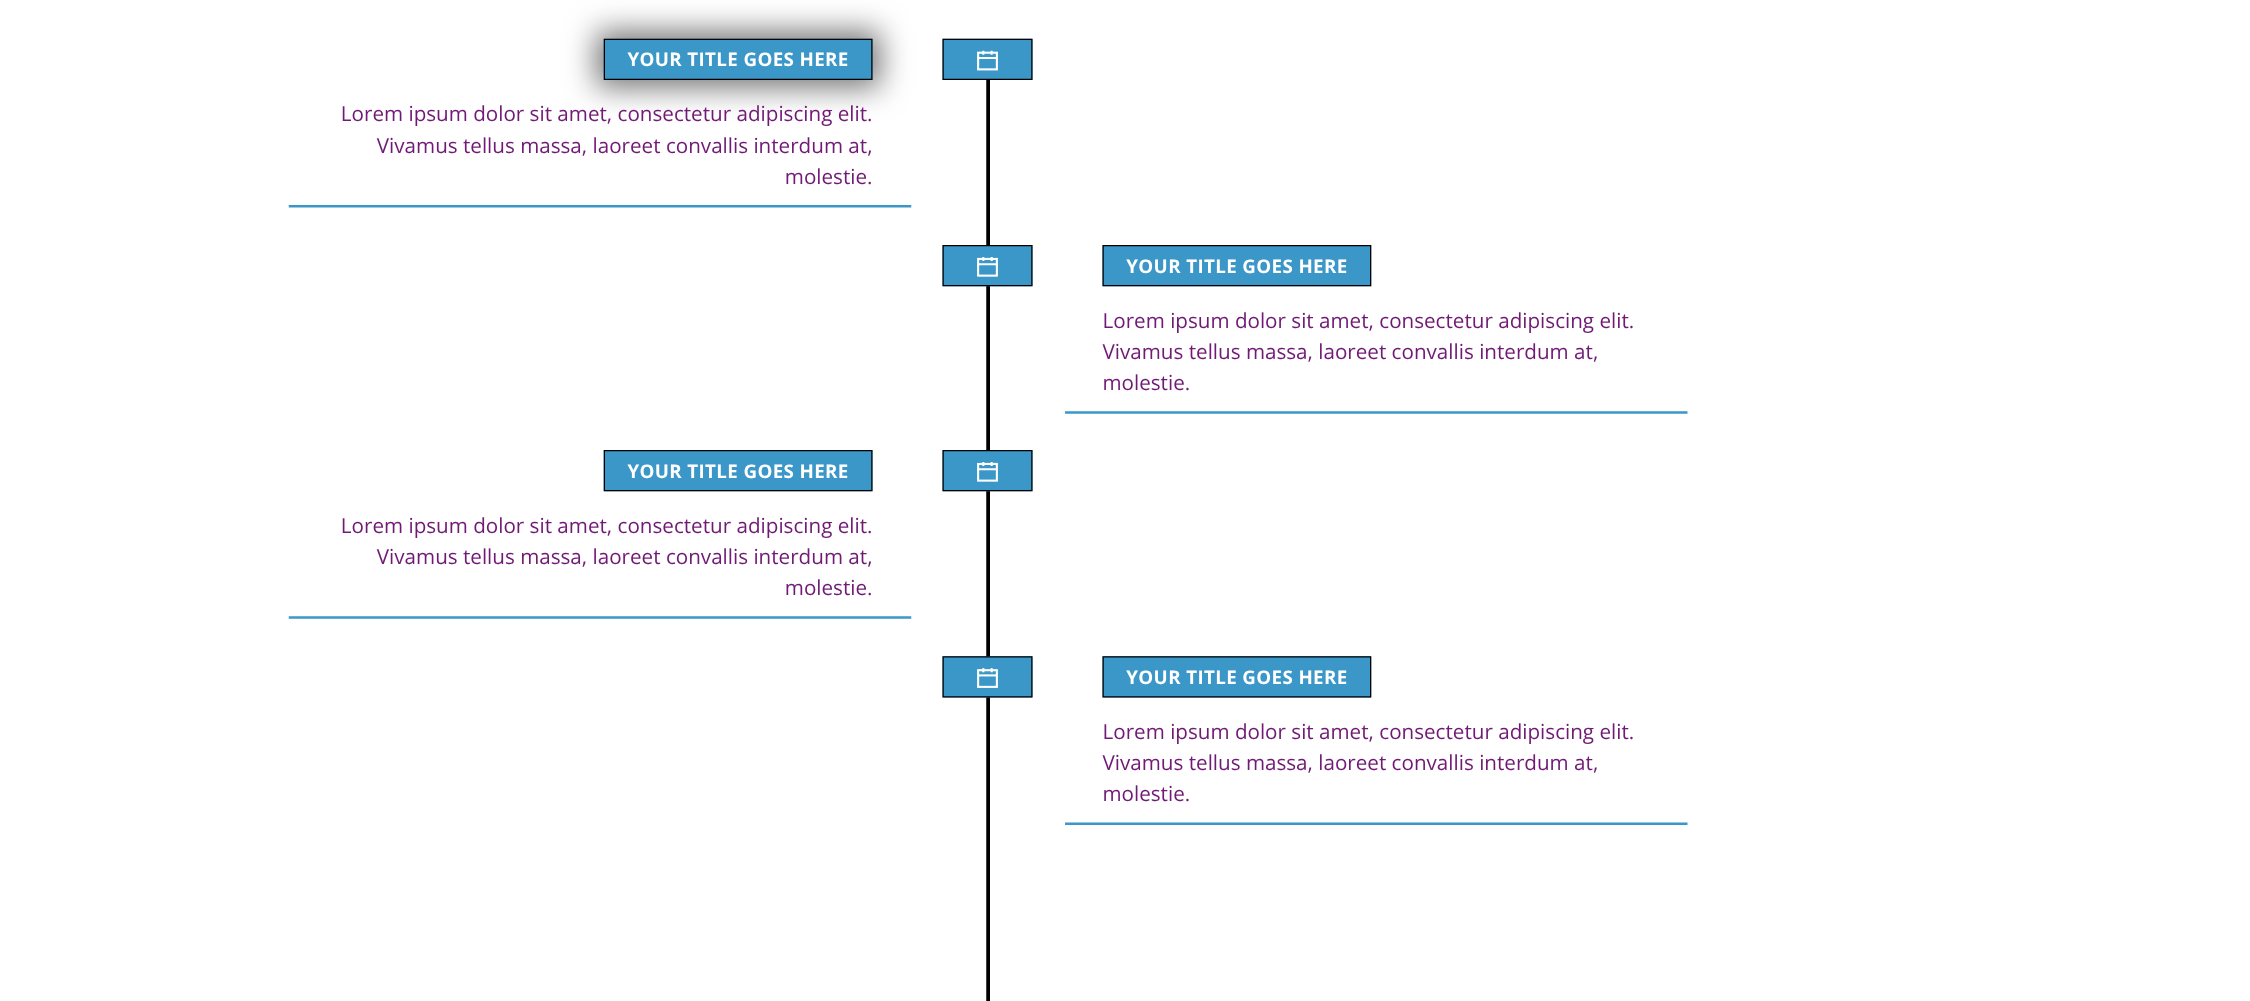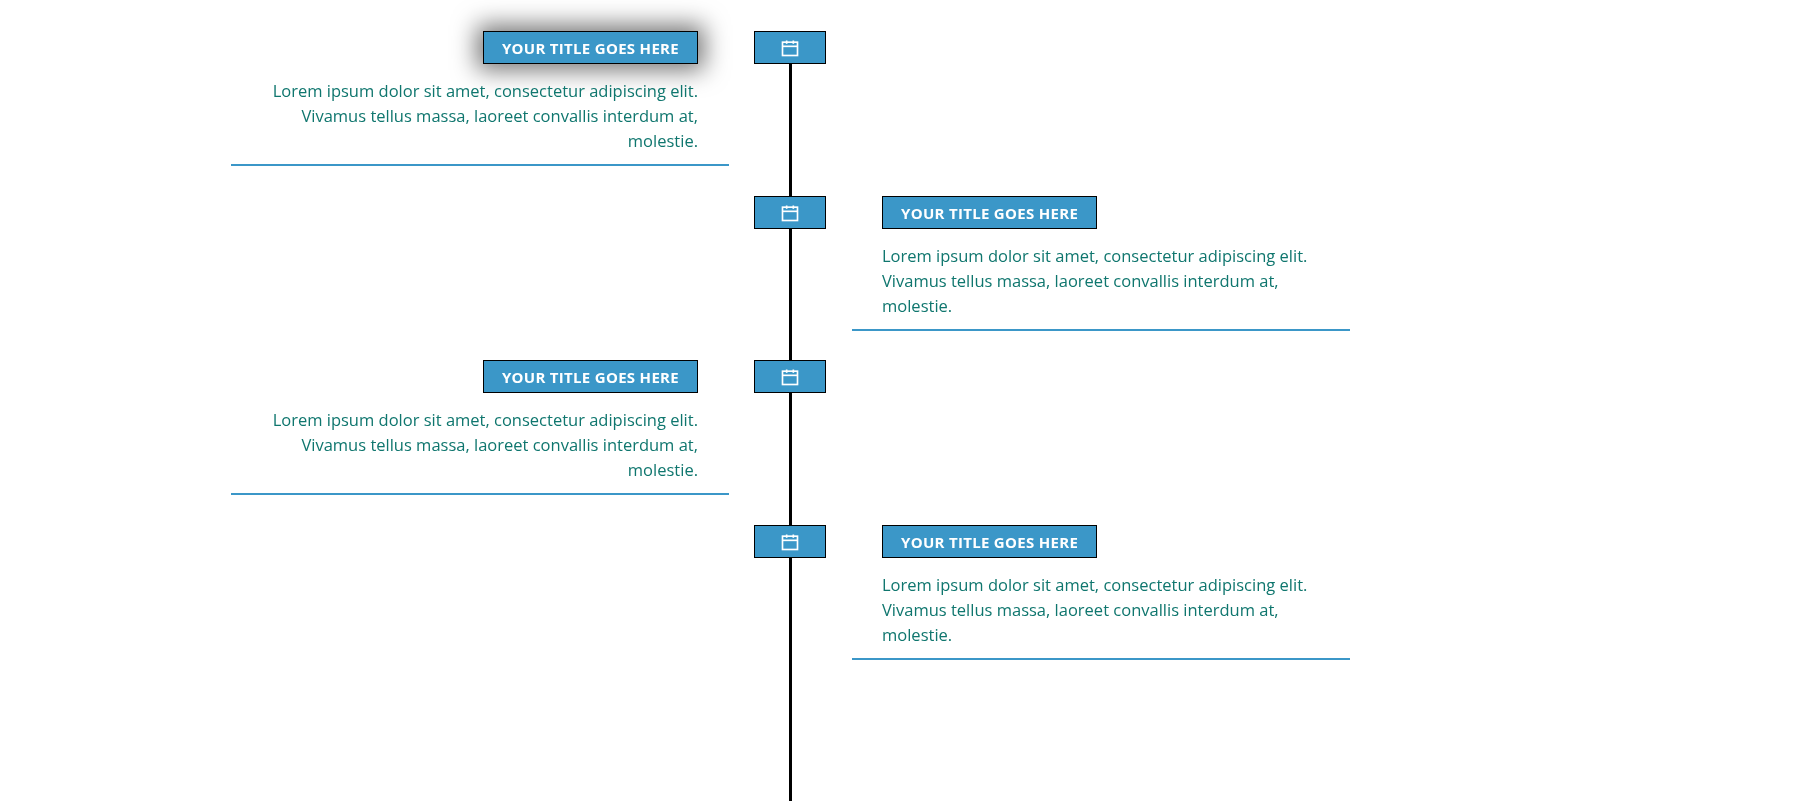--- a/index.html
+++ b/index.html
@@ -42,21 +42,21 @@
     align-items: center;
     justify-content: center;
     padding: 0 18px;
     white-space: nowrap;
   }
   .title-pill.active {
     box-shadow: 0 0 24px 6px rgba(0,0,0,0.55);
   }
   .desc {
     position: absolute;
-    color: #0f766e;
+    color: #701a75;
     font-size: 16.5px;
     line-height: 25px;
   }
   .desc.left { text-align: right; }
   .desc.right { text-align: left; }
   .sep {
     position: absolute;
     height: 0;
     border-top: 2.5px solid #3b97c8;
     width: 498px;

